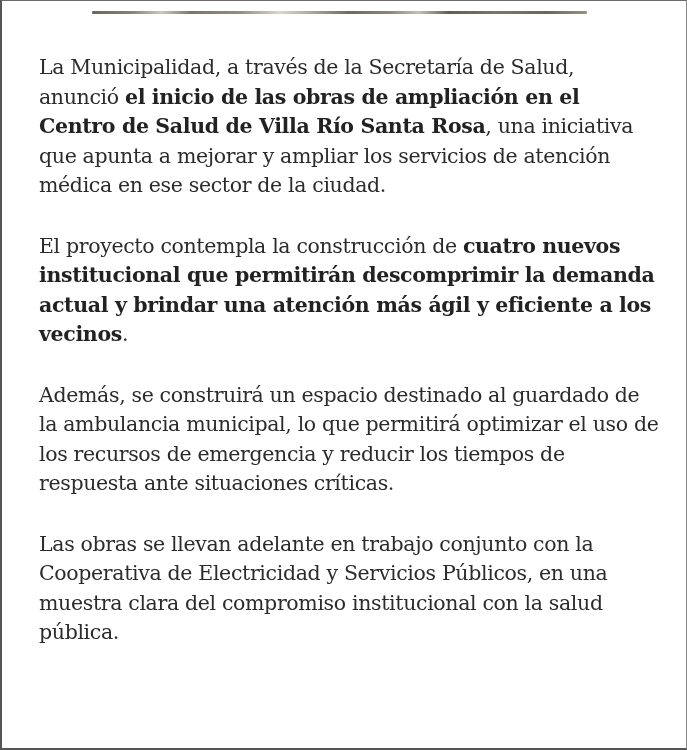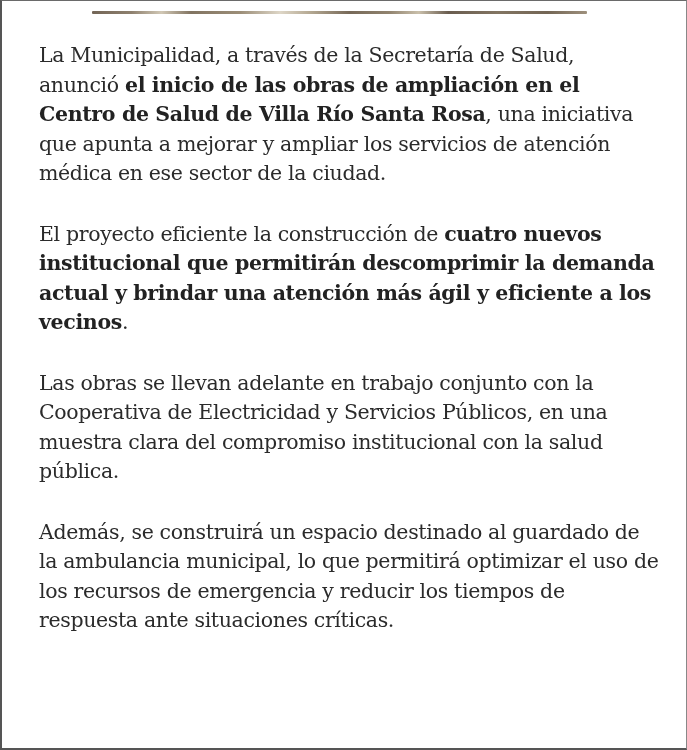--- a/index.html
+++ b/index.html
@@ -42,35 +42,35 @@
       left: 37px;
       top: 40px;
       width: 620px;
       font-family: "DejaVu Serif", "Liberation Serif", serif;
       font-size: 20.5px;
       line-height: 29.5px;
       color: #2b2b2b;
       letter-spacing: -0.35px;
     }
     .article p {
-      margin: 0 0 31px 0;
+      margin: 12px 0 31px 0;
     }
     .article b {
       font-weight: bold;
       color: #222222;
     }
   </style>
 </head>
 <body>
 
 <div class="frame">
   <div class="deco-rule"></div>
 
   <div class="article">
     <p><span>La Municipalidad, a través de la Secretaría de Salud, anunció </span><b>el inicio de las obras de ampliación en el Centro de Salud de Villa Río Santa Rosa</b><span>, una iniciativa que apunta a mejorar y ampliar los servicios de atención médica en ese sector de la ciudad.</span></p>
 
-    <p><span>El proyecto eficiente la construcción de </span><b>cuatro nuevos institucional que permitirán descomprimir la demanda actual y brindar una atención más ágil y eficiente a los vecinos</b><span>.</span></p>
+    <p><span>El proyecto contempla la construcción de </span><b>cuatro nuevos institucional que permitirán descomprimir la demanda actual y brindar una atención más ágil y eficiente a los vecinos</b><span>.</span></p>
+
+    <p><span>Además, se construirá un espacio destinado al guardado de la ambulancia municipal, lo que permitirá optimizar el uso de los recursos de emergencia y reducir los tiempos de respuesta ante situaciones críticas.</span></p>
 
     <p><span>Las obras se llevan adelante en trabajo conjunto con la Cooperativa de Electricidad y Servicios Públicos, en una muestra clara del compromiso institucional con la salud pública.</span></p>
-
-    <p><span>Además, se construirá un espacio destinado al guardado de la ambulancia municipal, lo que permitirá optimizar el uso de los recursos de emergencia y reducir los tiempos de respuesta ante situaciones críticas.</span></p>
   </div>
 </div>
 
 </body></html>

